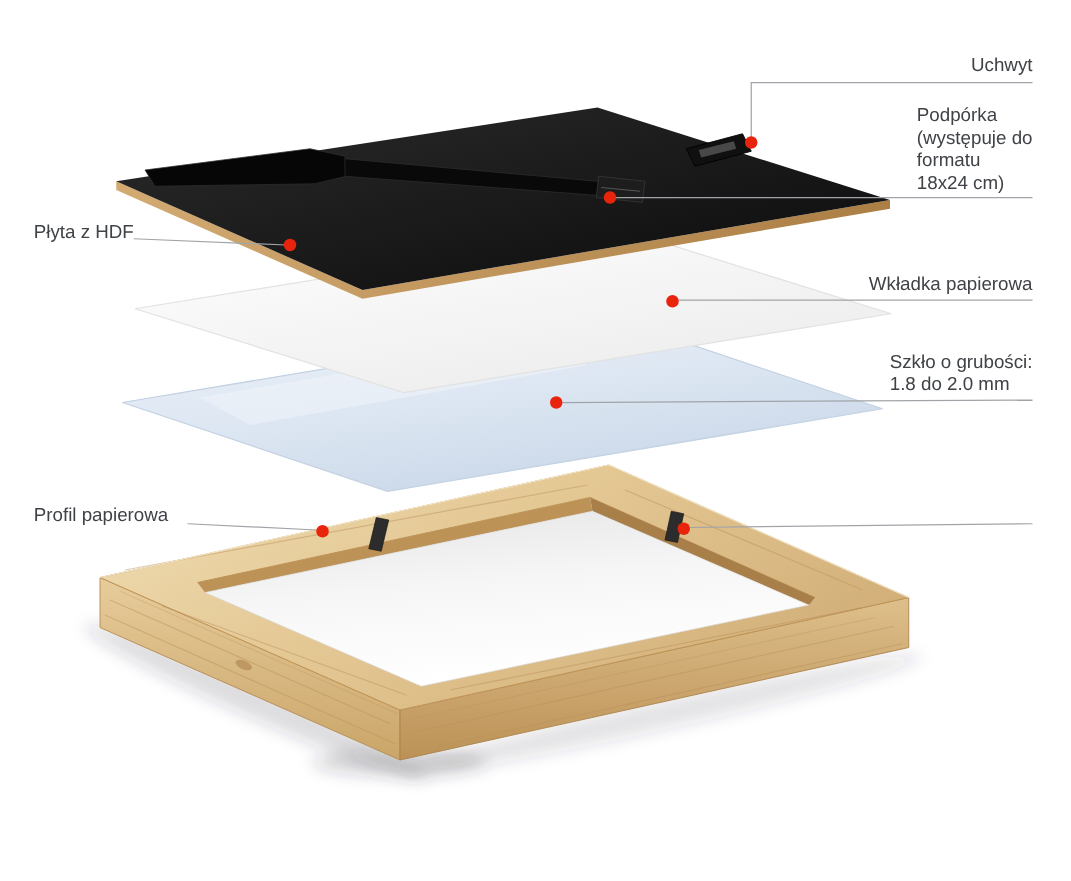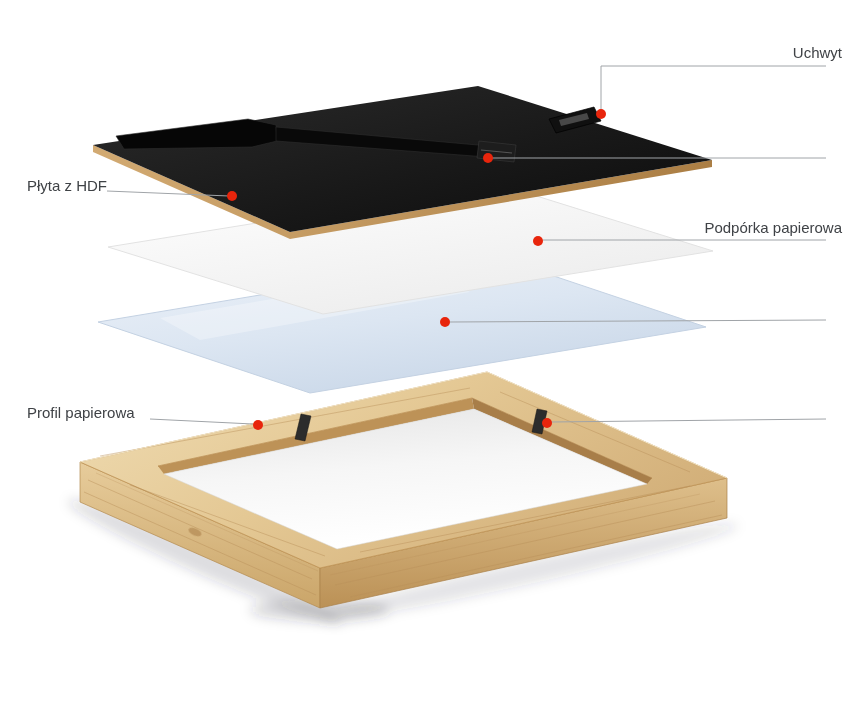--- a/index.html
+++ b/index.html
@@ -5,21 +5,21 @@
   html,body{margin:0;padding:0;background:#ffffff;}
   .stage{
     position:relative;width:857px;height:705px;background:#ffffff;
     font-family:"Liberation Sans",sans-serif;overflow:hidden;
   }
   .stage svg{position:absolute;left:0;top:0;}
   .label{
     position:absolute;font-size:15px;line-height:18px;color:#3f4246;
     white-space:pre-line;
   }
-  .label-right{right:15px;}
+  .label-right{right:31px;}
   .label-left{left:27px;text-align:right;}
   .leader{fill:none;stroke:#a0a4a8;stroke-width:1;}
   .marker{fill:#e8250c;}
 </style>
 </head>
 <body>
 
 <div class="stage">
 
   <svg width="857" height="705" viewBox="0 0 857 705">
@@ -127,17 +127,23 @@
     <circle class="marker" cx="601" cy="114" r="5"></circle>
     <circle class="marker" cx="488" cy="158" r="5"></circle>
     <circle class="marker" cx="232" cy="196" r="5"></circle>
     <circle class="marker" cx="538" cy="241" r="5"></circle>
     <circle class="marker" cx="445" cy="322" r="5"></circle>
     <circle class="marker" cx="258" cy="425" r="5"></circle>
     <circle class="marker" cx="547" cy="423" r="5"></circle>
   </svg>
 
   <div class="label label-right" style="top:44px">Uchwyt</div>
+  <div class="label label-right" style="top:84px">Podpórka
+(występuje do
+formatu
+18x24 cm)</div>
   <div class="label label-left" style="top:177px">Płyta z HDF</div>
-  <div class="label label-right" style="top:219px">Podpórka papierowa</div>
+  <div class="label label-right" style="top:219px">Wkładka papierowa</div>
+  <div class="label label-right" style="top:281px">Szkło o grubości:
+1.8 do 2.0 mm</div>
   <div class="label label-left" style="top:404px">Profil papierowa</div>
 
 </div>
 
 </body></html>

